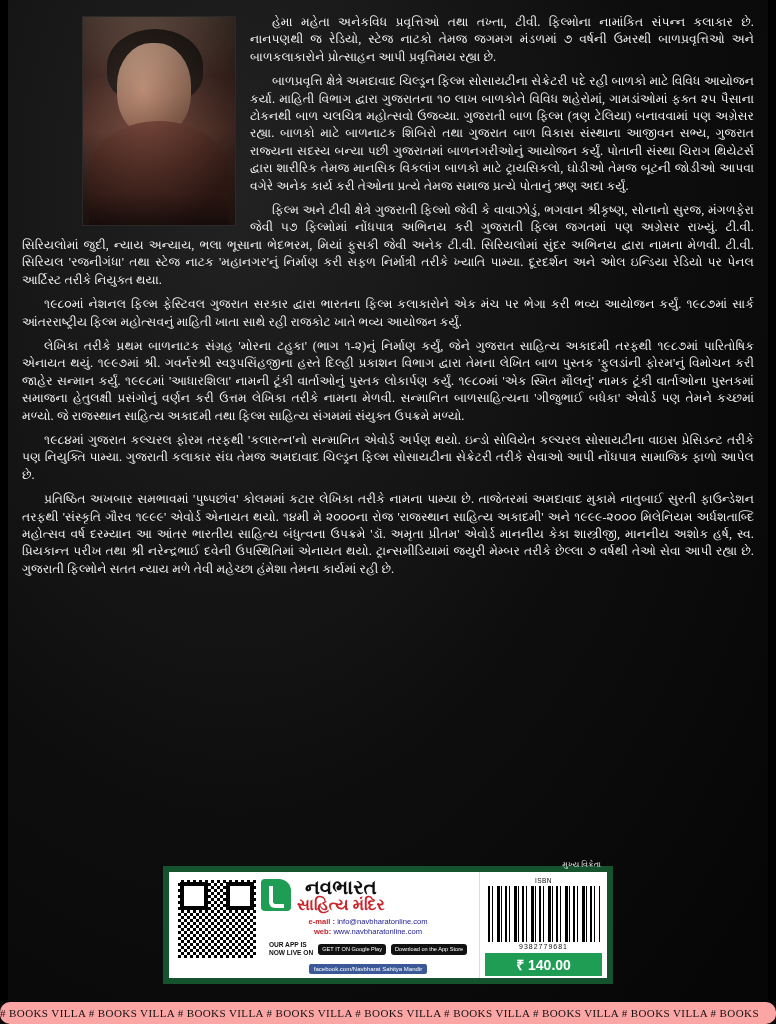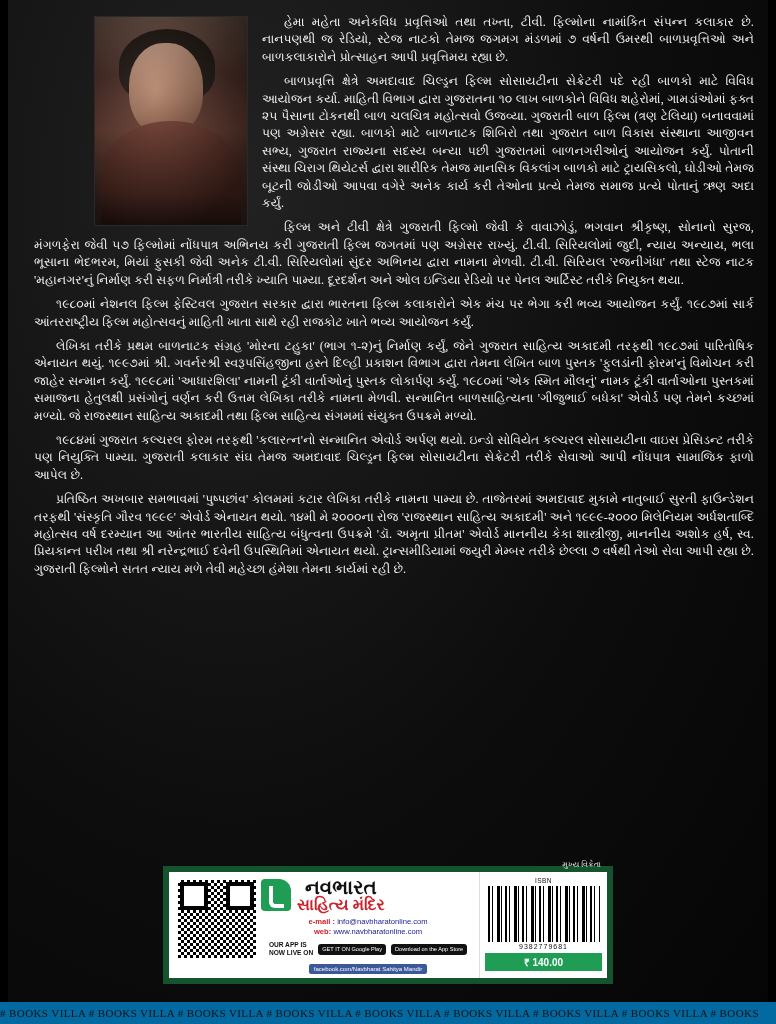--- a/index.html
+++ b/index.html
@@ -13,21 +13,20 @@
     font-family: "Liberation Sans", sans-serif;
     overflow: hidden;
   }
   .page {
     position: relative;
     width: 776px;
     height: 1024px;
     background: #0b0b0b;
     box-sizing: border-box;
     overflow: hidden;
-    padding-left: 12px;
   }
   
   .page::before {
     content: "";
     position: absolute;
     inset: 0;
     background:
       radial-gradient(ellipse at 30% 18%, #222 0%, #0d0d0d 55%, #050505 100%);
     opacity: 1;
     pointer-events: none;
@@ -242,40 +241,41 @@
   }
   .isbn-num {
     font-size: 7px;
     letter-spacing: 1px;
     color: #111;
   }
   .price-bar {
     margin-top: 3px;
     background: #1f9d54;
     color: #fff;
-    font-size: 10px;
+    font-size: 14px;
     font-weight: bold;
     padding: 2px 0;
   }
   .watermark {
     position: absolute;
     left: 0;
     bottom: 0;
     width: 776px;
     height: 22px;
-    background: #0369a1;
+    background: #fca5a5;
     color: #111;
     font-family: "Liberation Serif", serif;
     font-size: 11px;
     letter-spacing: 0.4px;
     display: flex;
     align-items: center;
     overflow: hidden;
     white-space: nowrap;
     z-index: 4;
+    border-radius: 10px;
   }
   .sidebar-l, .sidebar-r {
     position: absolute;
     top: 0;
     width: 8px;
     height: 1002px;
     background: #000;
     z-index: 3;
   }
   .sidebar-l { left: 0; }

